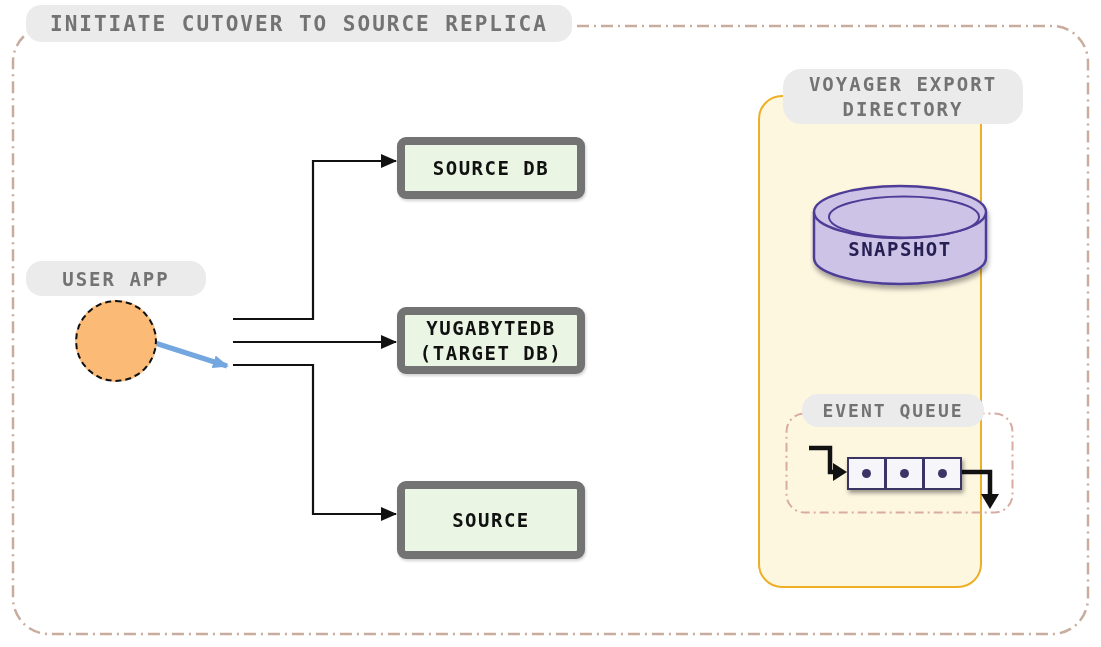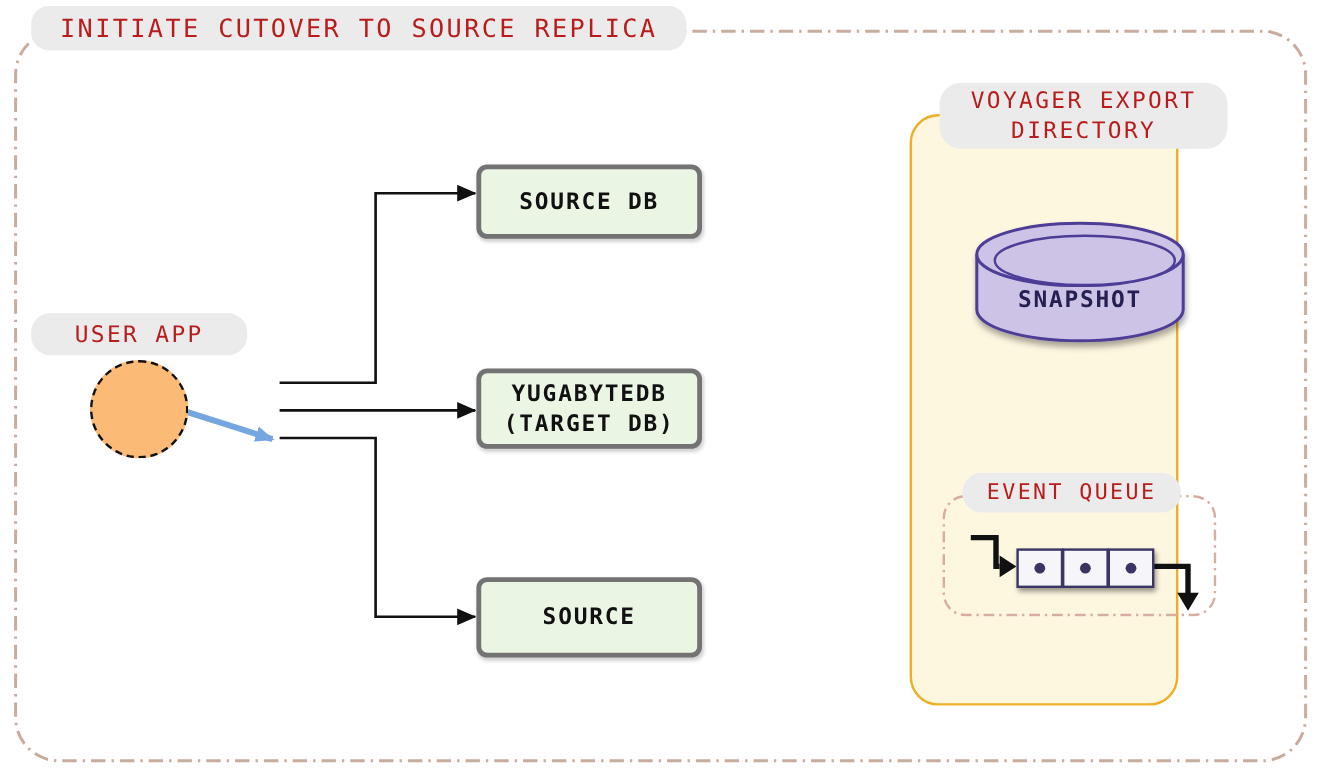--- a/index.html
+++ b/index.html
@@ -3,41 +3,41 @@
 <meta charset="utf-8">
 <style>
   html,body{margin:0;padding:0;background:#ffffff;}
   body{width:1101px;height:647px;position:relative;overflow:hidden;
        font-family:"DejaVu Sans Mono","Liberation Mono",monospace;color:#111;}
   .layer{position:absolute;left:0;top:0;width:1101px;height:647px;}
   svg{display:block;}
   .pill{
     position:absolute;background:#EBEBEB;border-radius:16px;
     display:flex;align-items:center;justify-content:center;text-align:center;
-    font-weight:normal;letter-spacing:2px;color:#b91c1c;z-index:3;
+    font-weight:bold;letter-spacing:2px;color:#737373;z-index:3;
   }
   .pill--title{left:26px;top:5px;height:37px;padding:0 24px;font-size:21px;border-radius:15px;}
   .pill--userapp{left:26px;top:261px;width:180px;height:35px;font-size:19px;}
   .pill--voyager{left:23px;top:-28px;width:240px;height:55px;font-size:19px;
                  line-height:25px;flex-direction:column;border-radius:18px;}
   .pill--queue{left:42px;top:297px;width:182px;height:33px;font-size:18px;z-index:5;justify-content:center;}
   .user-circle{
     position:absolute;left:75px;top:300px;width:82px;height:82px;border-radius:50%;
     background:#FBBA76;border:2.5px dashed #111;box-sizing:border-box;z-index:2;
   }
   .db-box{
     position:absolute;left:397px;width:188px;box-sizing:border-box;
-    background:#EAF6E3;border:4px solid #737373;border-radius:9px;
+    background:#EAF6E3;border:8px solid #737373;border-radius:9px;
     display:flex;flex-direction:column;align-items:center;justify-content:center;
     font-weight:bold;font-size:19px;letter-spacing:1.5px;line-height:25px;
     box-shadow:1px 2px 3px rgba(0,0,0,0.18);z-index:2;text-align:center;
   }
   .db-box--source{top:137px;height:62px;}
   .db-box--target{top:307px;height:67px;}
-  .db-box--replica{top:481px;height:67px;}
+  .db-box--replica{top:481px;height:78px;}
   .voyager-panel{
     position:absolute;left:758px;top:95px;width:224px;height:493px;box-sizing:border-box;
     background:#FEF7E0;border:2px solid #EDAF26;border-radius:24px;z-index:2;
   }
   .cylinder-svg{position:absolute;left:50px;top:79px;}
   .queue-frame-svg{position:absolute;left:25px;top:315px;z-index:4;}
   .queue-svg{position:absolute;left:37px;top:340px;z-index:6;}
   .snap-text{font-family:"DejaVu Sans Mono","Liberation Mono",monospace;
              font-weight:bold;font-size:19px;letter-spacing:1.5px;}
 </style>

